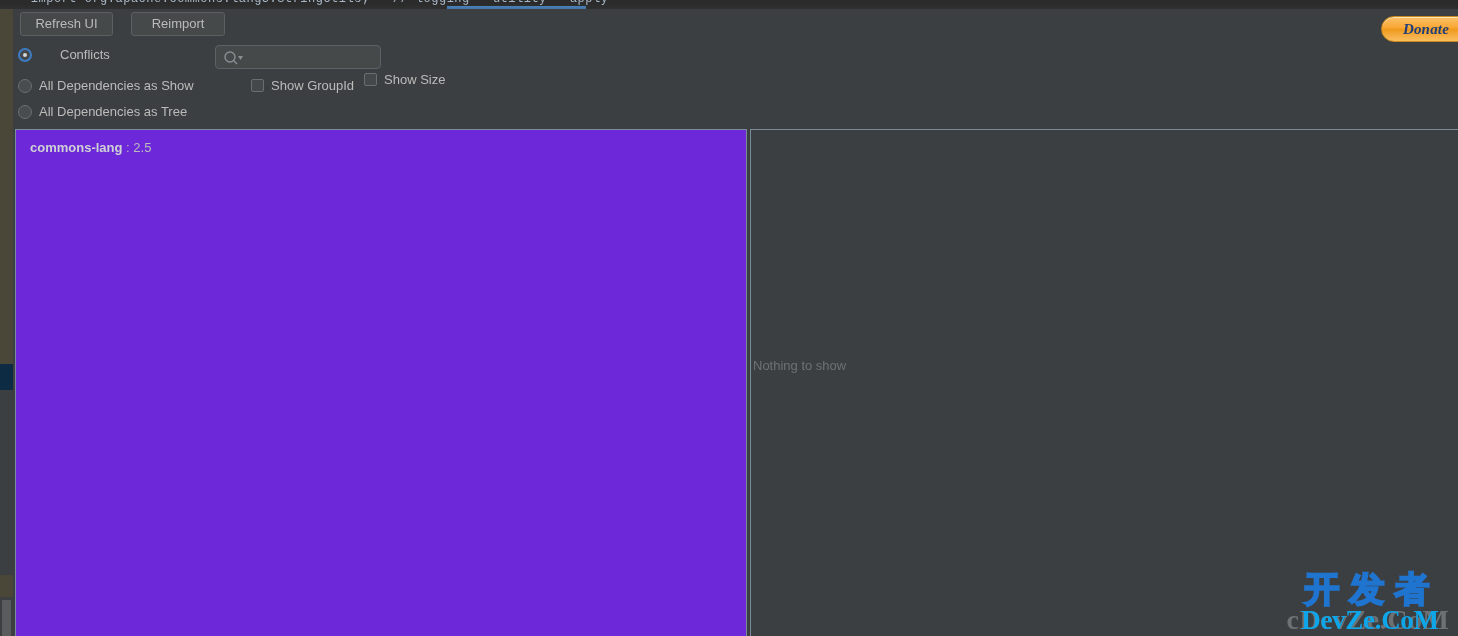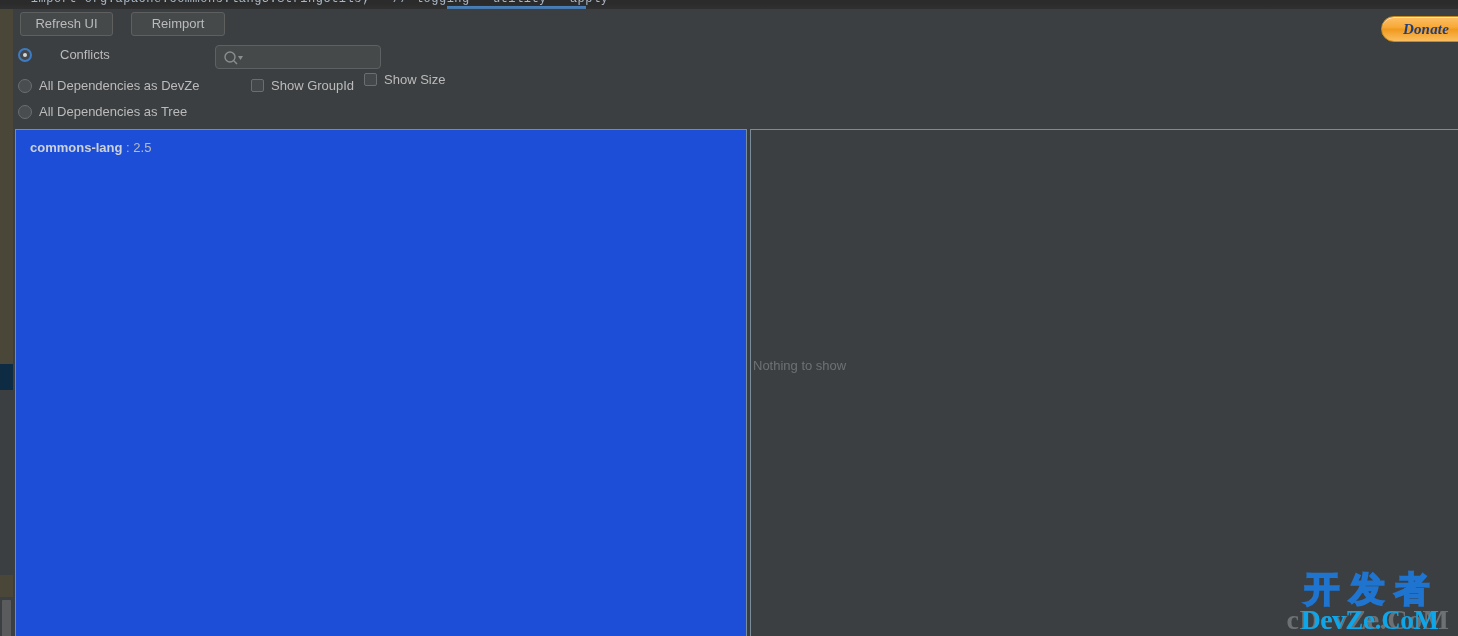--- a/index.html
+++ b/index.html
@@ -101,21 +101,21 @@
 
   #search-box {
     position: absolute; left: 202px; top: 1px; width: 166px; height: 24px;
     background: #45494a; border: 1px solid #5e6163; border-radius: 4px;
   }
   #search-icon-wrap { position: absolute; left: 7px; top: 4px; width: 22px; height: 16px; }
 
   
   #left-panel {
     position: absolute; left: 15px; top: 129px; width: 732px; height: 507px;
-    border: 1px solid #7a8b99; border-bottom: none; background: #1d4ed8;
+    border: 1px solid #7a8b99; border-bottom: none; background: #6d28d9;
     overflow: hidden;
   }
   #right-panel {
     position: absolute; left: 750px; top: 129px; width: 708px; height: 507px;
     border: 1px solid #7a8b99; border-bottom: none; border-right: none; background: #3c3f41;
     overflow: hidden;
   }
   .dep-list { position: absolute; left: 0; top: 7px; width: 100%; }
   .dep-item {
     padding: 1px 0 1px 14px; font-size: 13px; color: #bbbbbb;
@@ -188,21 +188,21 @@
 
   <div id="options">
 
     <div class="radio-wrap" id="radio-conflicts">
       <span class="radio checked"></span>
       <span class="opt-label">Conflicts</span>
     </div>
 
     <div class="radio-wrap" id="radio-list">
       <span class="radio"></span>
-      <span class="opt-label">All Dependencies as DevZe</span>
+      <span class="opt-label">All Dependencies as Show</span>
     </div>
 
     <div class="radio-wrap" id="radio-tree">
       <span class="radio"></span>
       <span class="opt-label">All Dependencies as Tree</span>
     </div>
 
     <div class="check-wrap" id="check-groupid">
       <span class="checkbox"></span>
       <span class="opt-label">Show GroupId</span>

